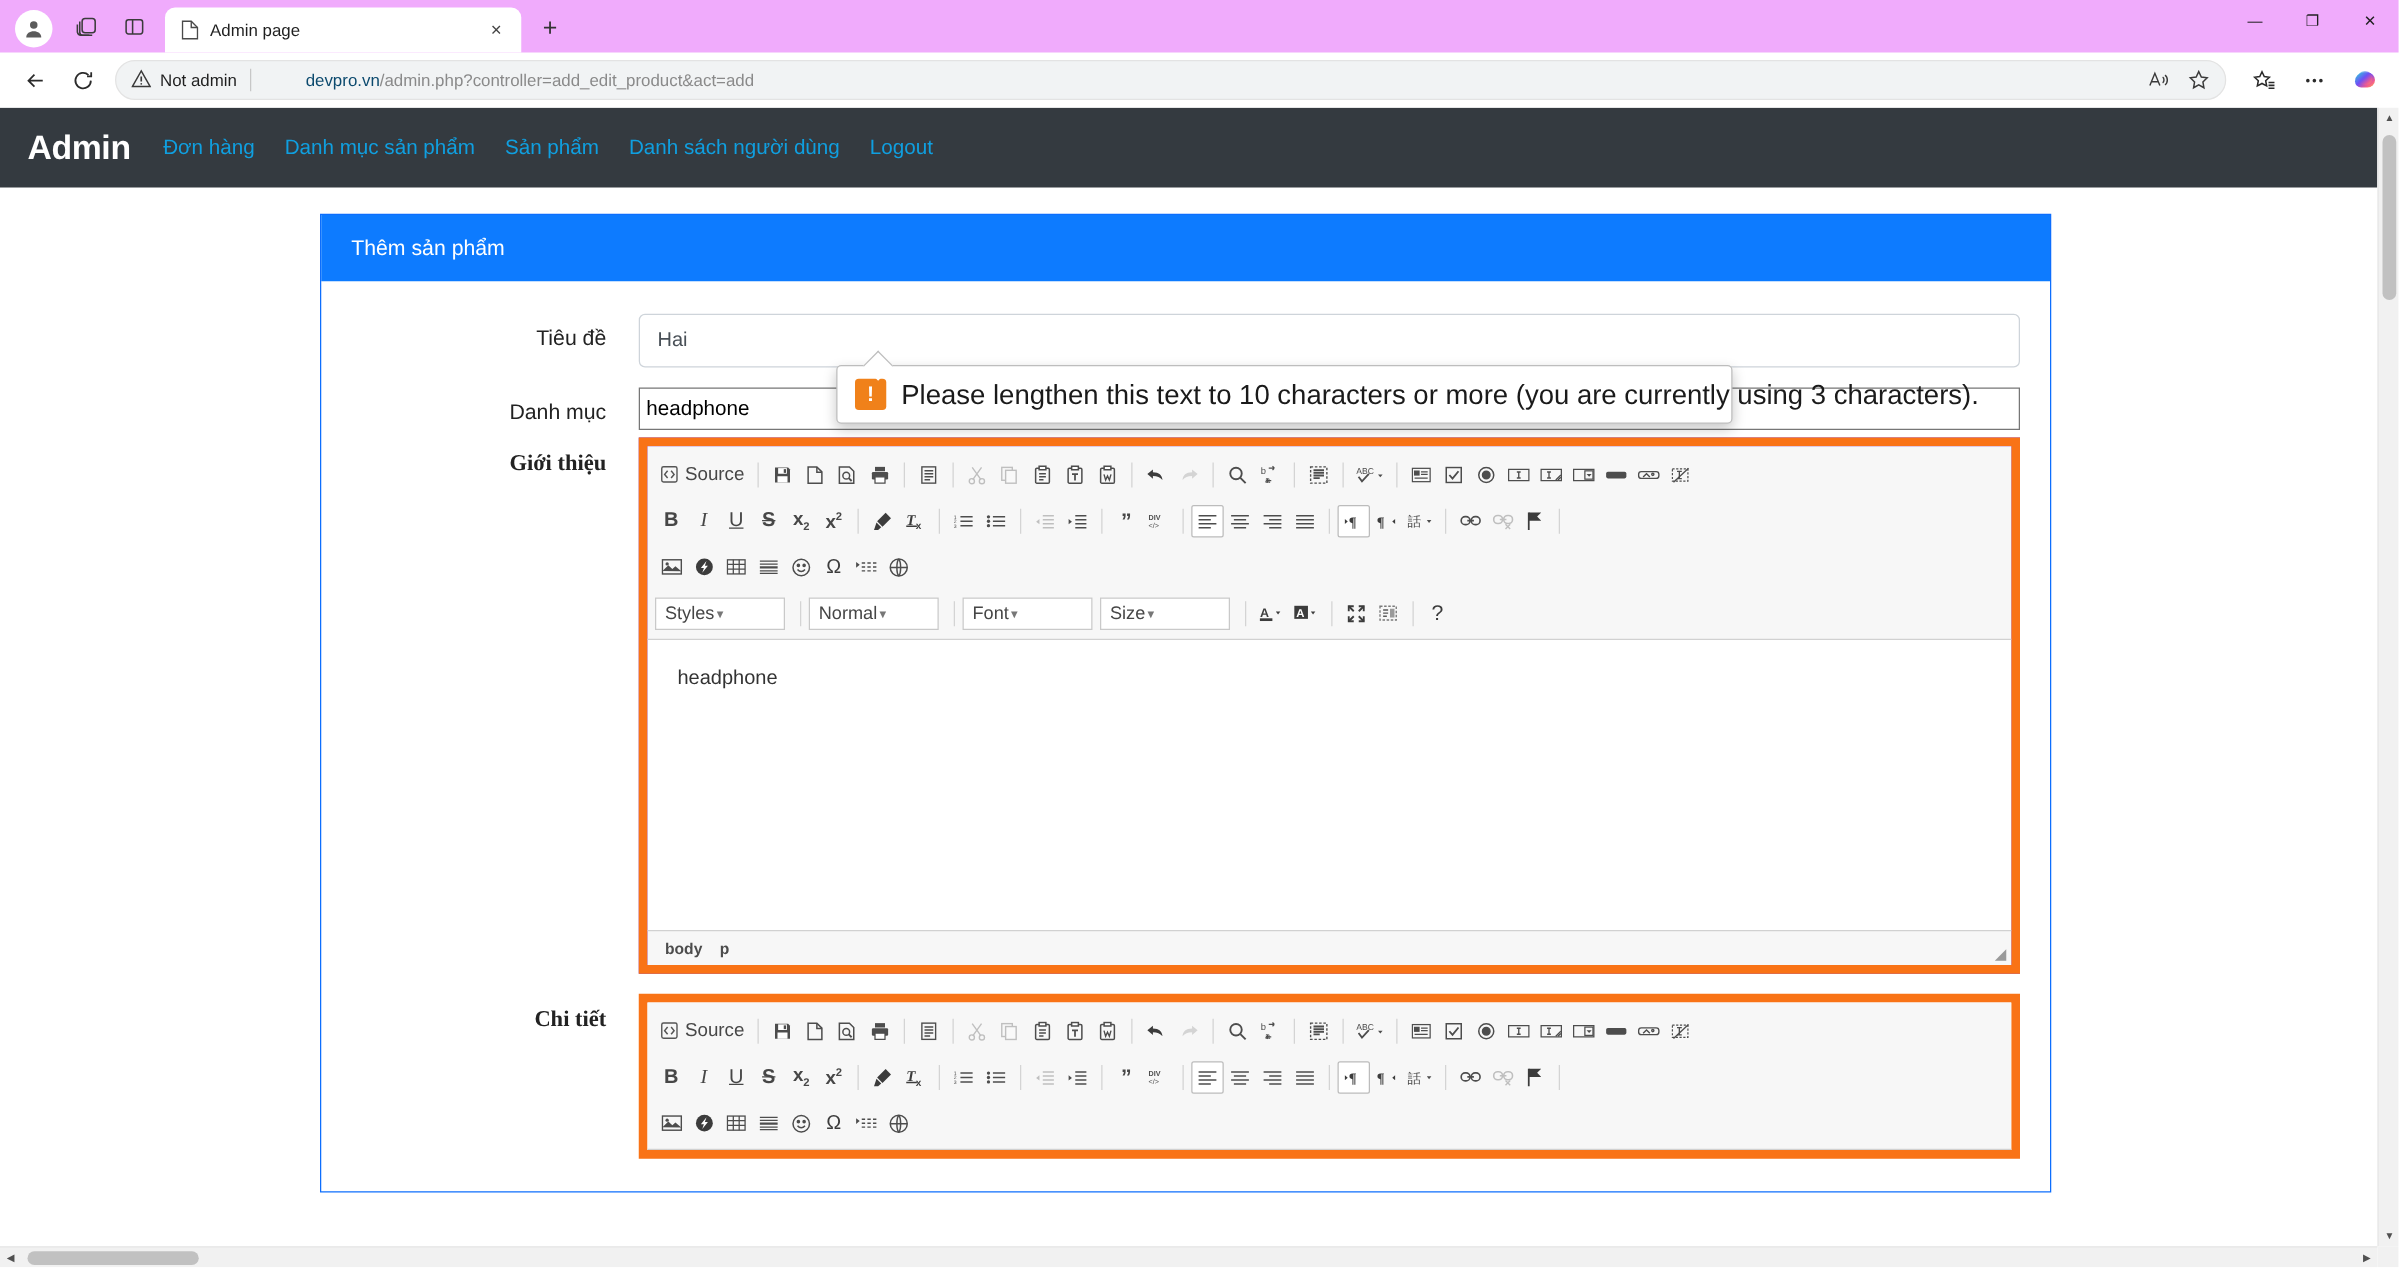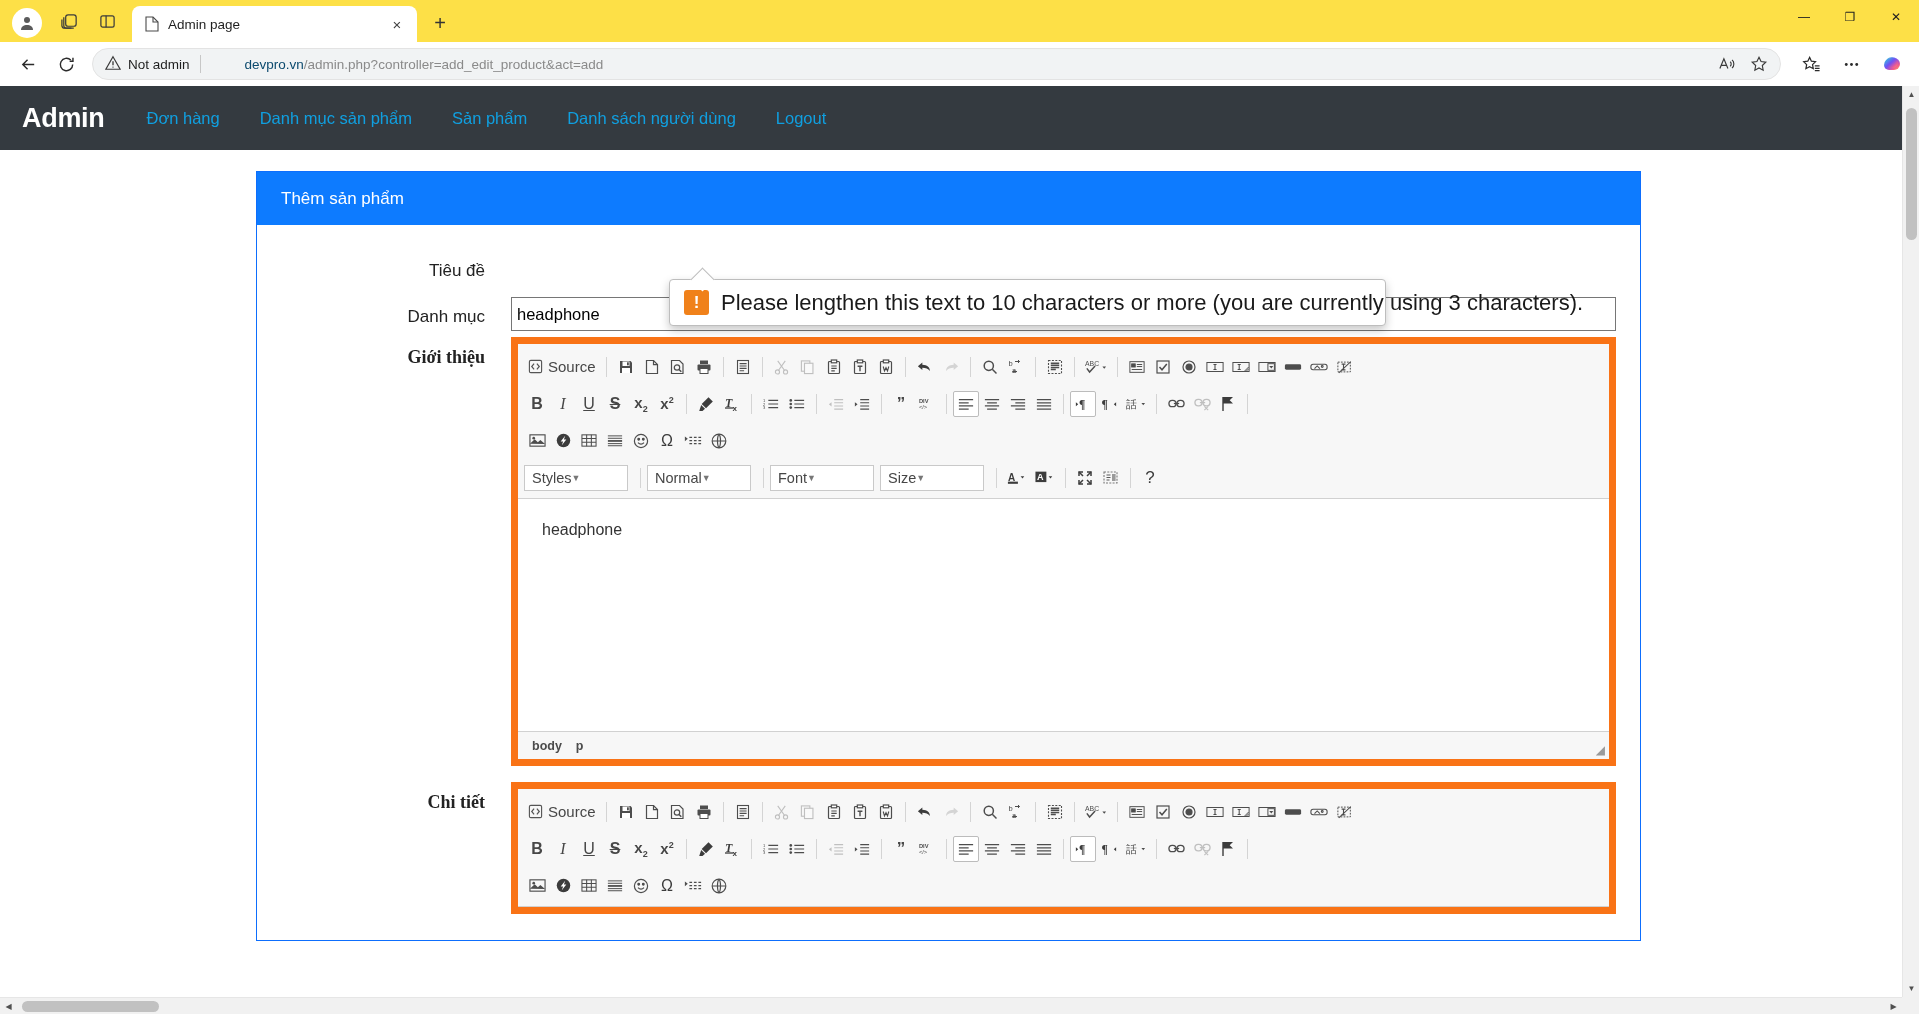--- a/index.html
+++ b/index.html
@@ -9,21 +9,21 @@
     font-family:"Liberation Sans", sans-serif;
     background:#ffffff;
     overflow:hidden;
     position:relative;
   }
 
   
   .browser { width:1919px; height:1014px; display:flex; flex-direction:column; background:#ffffff; }
 
   .tabstrip {
-    height:42px; background:#fde047; display:flex; align-items:flex-end;
+    height:42px; background:#f0abfc; display:flex; align-items:flex-end;
     padding:0 0 0 8px; position:relative; flex:0 0 42px;
   }
   .tsbtn {
     width:38px; height:34px; display:flex; align-items:center; justify-content:center;
     margin-bottom:4px; border-radius:6px; color:#3b3b3b; cursor:default;
   }
   .tsbtn.profile { background:#fff; border-radius:50%; width:30px;height:30px; margin-left:4px; margin-right:8px;}
   .tab {
     height:36px; min-width:285px; max-width:285px; background:#fff;
     border-radius:8px 8px 0 0; display:flex; align-items:center;
@@ -54,21 +54,21 @@
   .oicon { width:30px;height:28px; display:flex;align-items:center;justify-content:center; border-radius:5px; color:#3a3a3a; }
   .nav-right { display:flex; align-items:center; gap:4px; margin-left:4px; }
 
   
   .viewport { position:relative; flex:1; background:#fff; overflow:hidden; }
   .pagescroll { position:absolute; inset:0 17px 17px 0; overflow:hidden; background:#fff; }
 
   
   .adminbar {
     height:64px; background:#343a40; display:flex; align-items:center;
-    padding:0 22px; gap:16px; width:1902px;
+    padding:0 22px; gap:0; width:1902px;
   }
   .brand { color:#fff; font-size:27px; font-weight:bold; margin-right:14px; letter-spacing:-.3px; }
   .navlink { color:#0ea5e9; font-size:16.5px; padding:0 12px; white-space:nowrap; opacity:.95; }
 
   .content-wrap { position:relative; }
   .panel {
     position:absolute; left:256px; top:21px; width:1385px;
     border:1px solid #0d6efd; background:#fff;
   }
   .panel-head { background:#0d7bff; color:#fff; height:53px; display:flex; align-items:center; padding:0 24px; font-size:17px; }
@@ -278,20 +278,23 @@
         <a class="navlink">Logout</a>
       </div>
 
       <div class="content-wrap">
         <div class="panel">
           <div class="panel-head">Thêm sản phẩm</div>
           <div class="panel-body">
 
             <div class="formrow">
               <div class="formlabel">Tiêu đề</div>
+              <div class="formctl">
+                <input class="inp" value="Hai" style="">
+              </div>
             </div>
 
             <div class="formrow" style="margin-bottom:6px;">
               <div class="formlabel">Danh mục</div>
               <div class="formctl">
                 <input class="inp plain" value="headphone" style="">
                 <div class="vbubble">
                   <span class="vicon">!</span>
                   <span class="vtext">Please lengthen this text to 10 characters or more (you are currently using 3 characters).</span>
                 </div>

